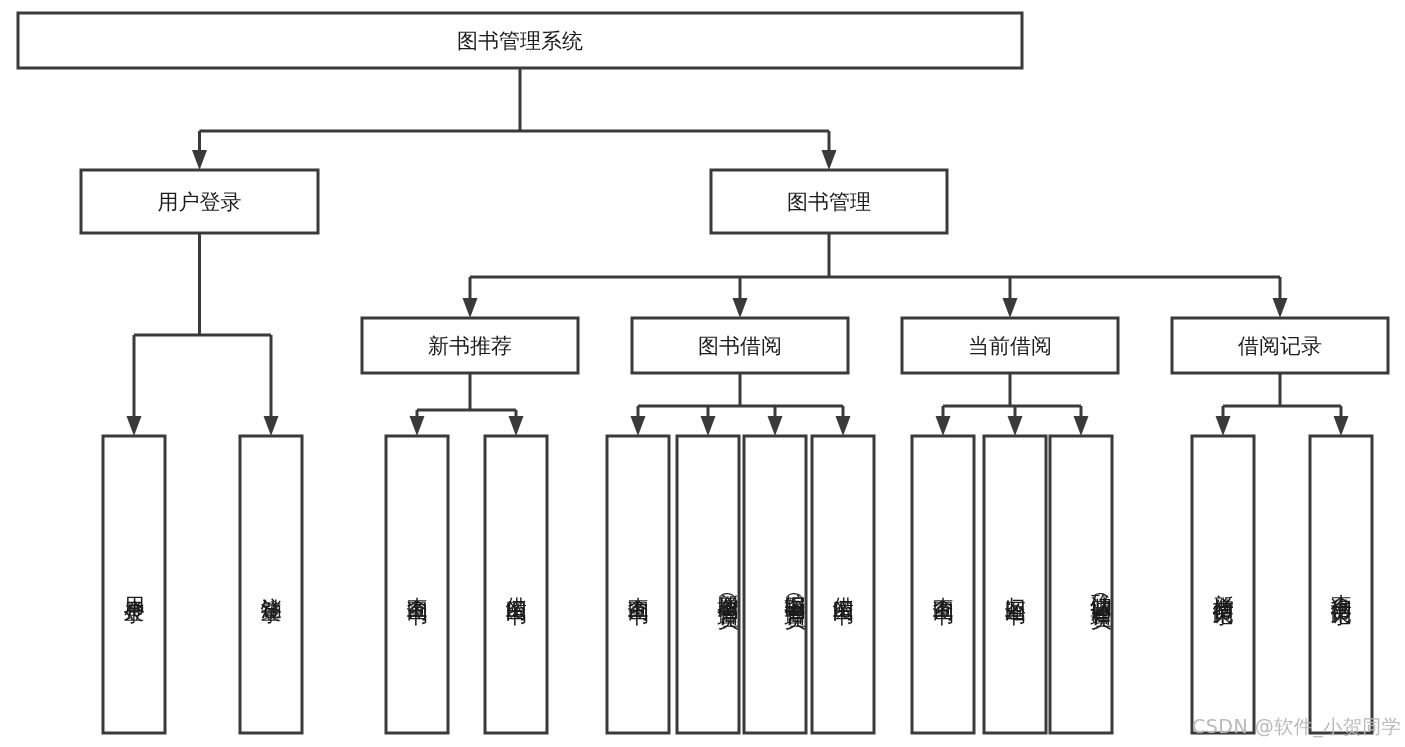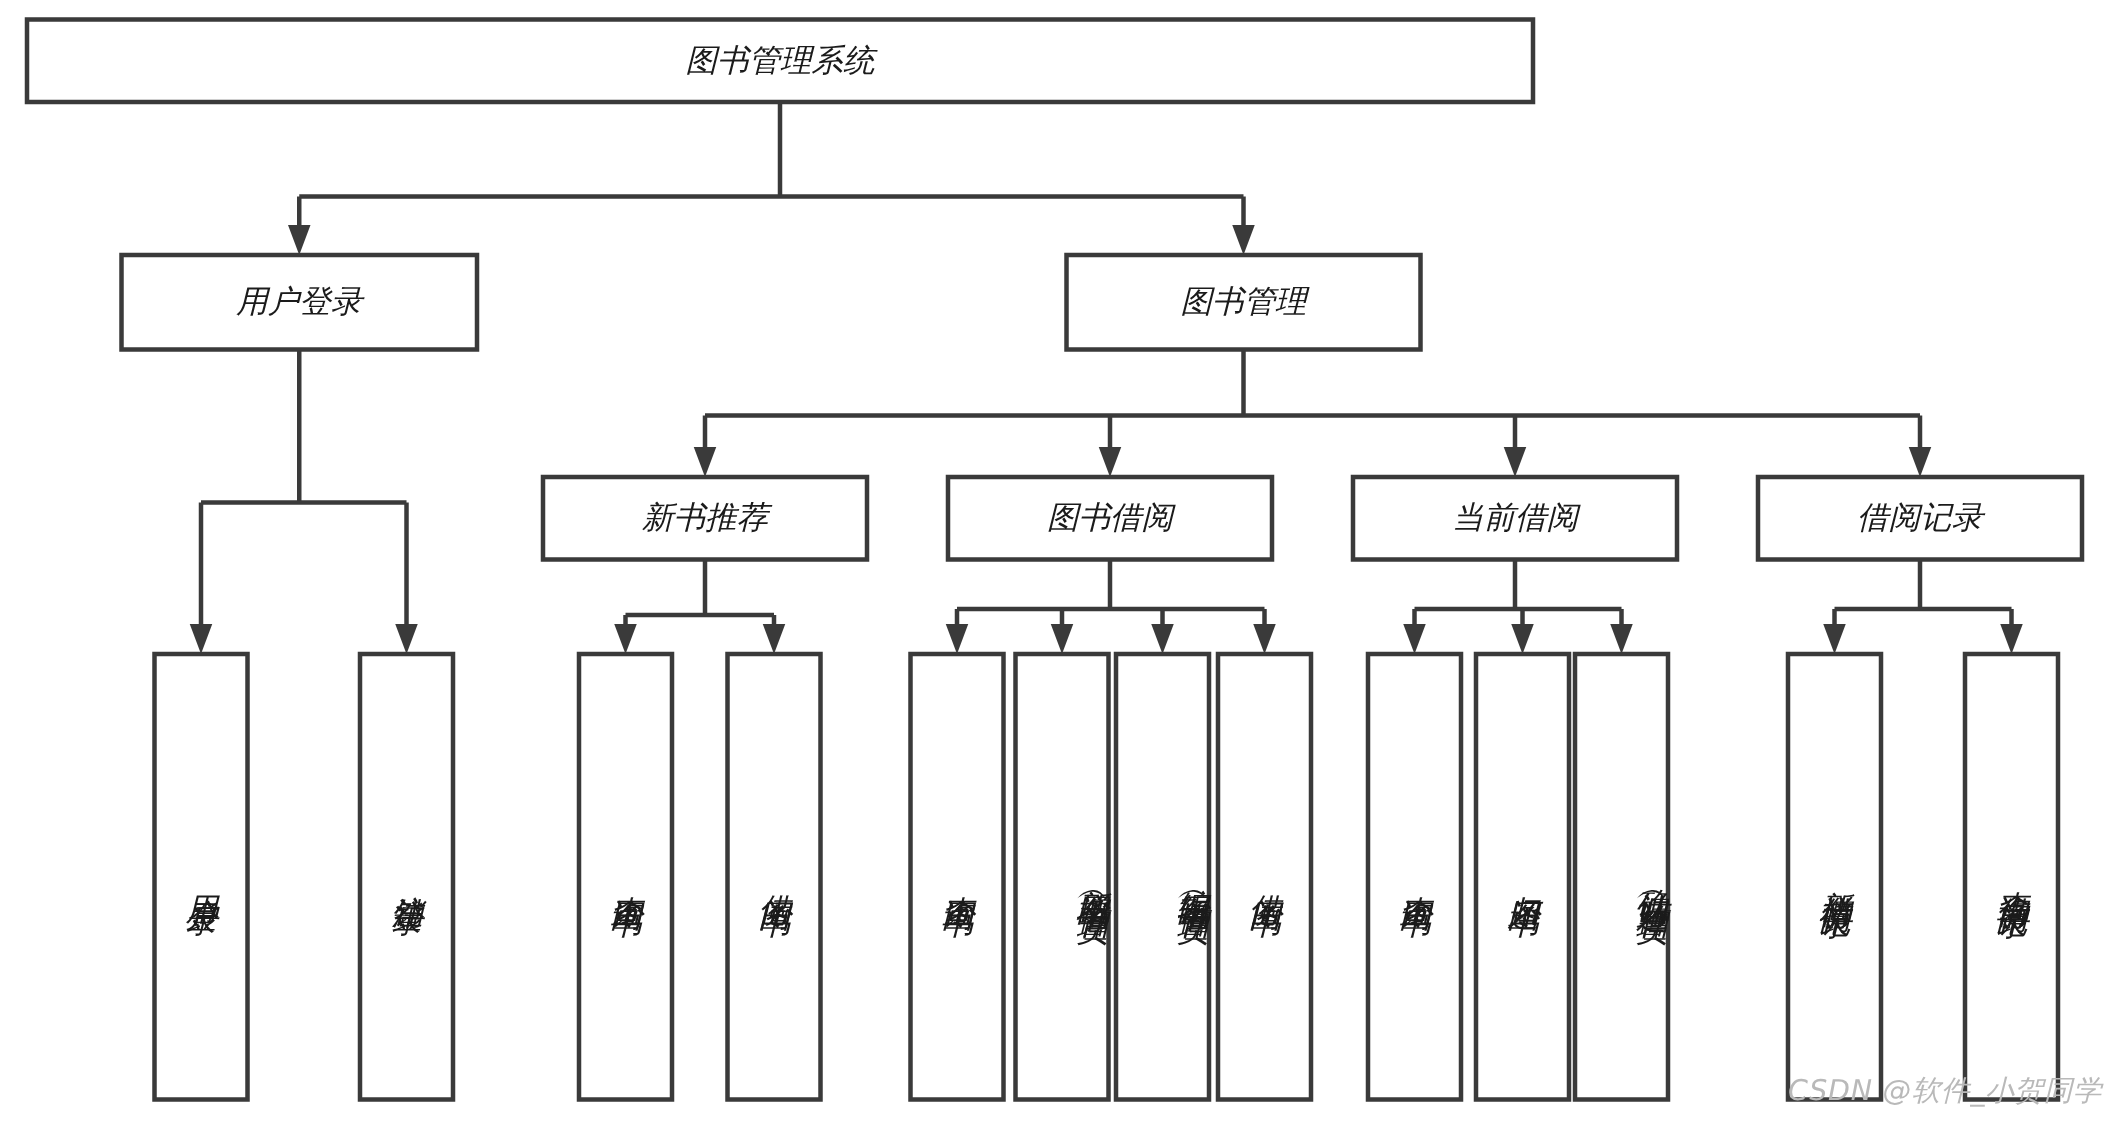--- a/index.html
+++ b/index.html
@@ -12,21 +12,20 @@
     width: 1405px;
     height: 747px;
     overflow: hidden;
     font-family: "DejaVu Sans", "Liberation Sans", sans-serif;
   }
   #diagram-root {
     position: relative;
     width: 1405px;
     height: 747px;
     background: #ffffff;
-    font-style: italic;
   }
   svg.diagram-canvas {
     position: absolute;
     left: 0;
     top: 0;
     width: 1405px;
     height: 747px;
     display: block;
   }
   .node-box {

